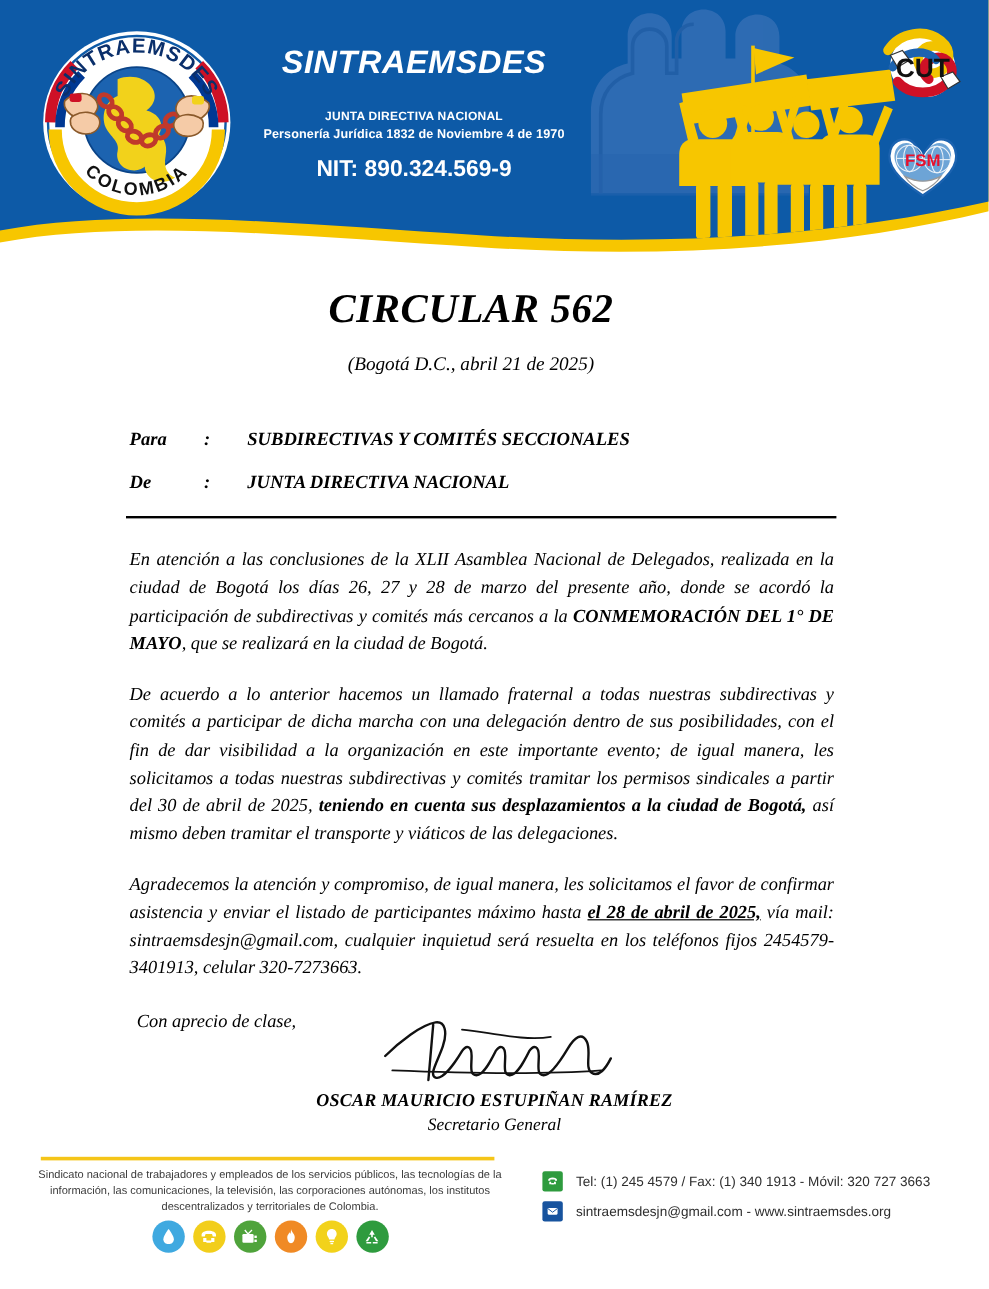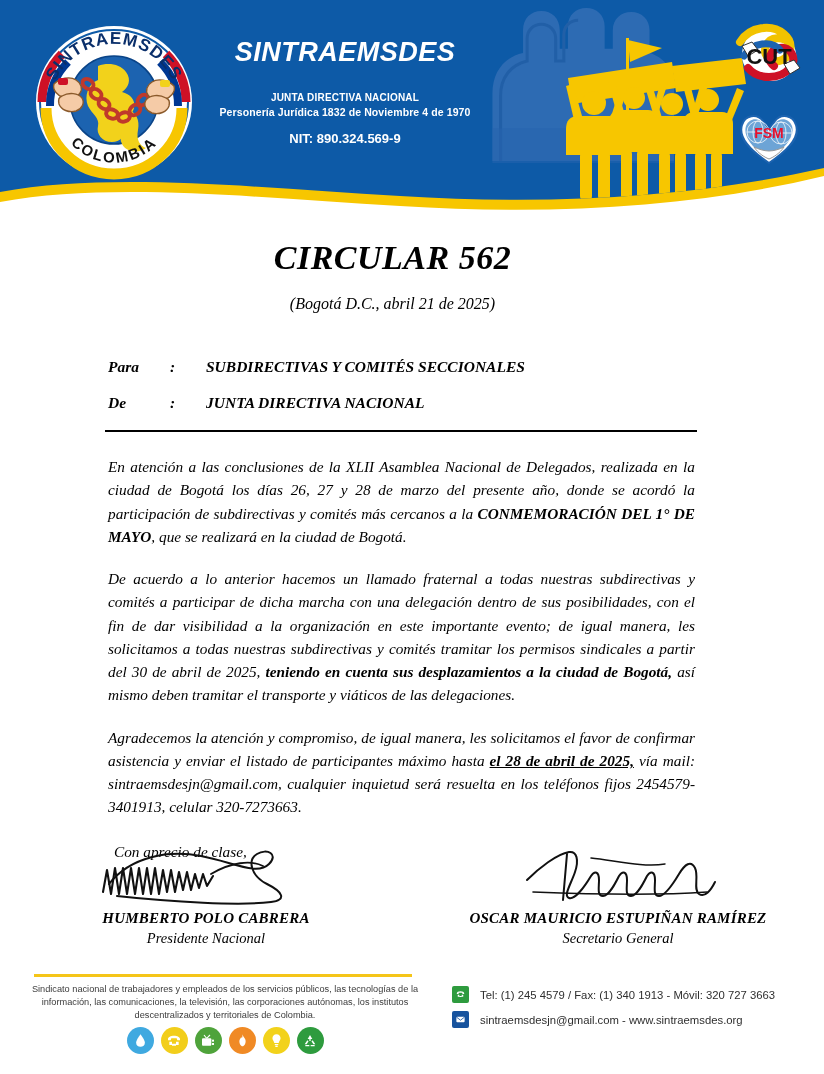--- a/index.html
+++ b/index.html
@@ -71,21 +71,21 @@
   .org-sub2 {
     font-family: "Liberation Sans", sans-serif;
     font-weight: bold;
     font-size: 10.5px;
     margin-top: 3px;
     letter-spacing: 0.1px;
   }
   .org-nit {
     font-family: "Liberation Sans", sans-serif;
     font-weight: bold;
-    font-size: 13px;
+    font-size: 19px;
     margin-top: 13px;
   }
 
   .cut-logo {
     position: absolute;
     right: 18px;
     top: 22px;
     width: 74px;
     height: 68px;
   }
@@ -206,21 +206,21 @@
   .sig-role {
     font-size: 14.5px;
     font-style: italic;
     color: #000;
     margin-top: 3px;
   }
 
   
   .footer {
     position: absolute;
-    bottom: 4px; left: 0;
+    bottom: 14px; left: 0;
     width: 824px;
     height: 96px;
   }
   .footer-rule {
     position: absolute;
     top: 0; left: 34px;
     width: 378px;
     height: 3px;
     background: #F5C518;
   }
@@ -468,34 +468,20 @@
 
     <p class="para">
       <span>Agradecemos la atención y compromiso, de igual manera, les solicitamos el favor de confirmar asistencia y enviar el listado de participantes máximo hasta </span><b><u>el 28 de abril de 2025,</u></b><span> vía mail: sintraemsdesjn@gmail.com, cualquier inquietud será resuelta en los teléfonos fijos 2454579- 3401913, celular 320-7273663.</span>
     </p>
 
     <div class="closing">Con aprecio de clase,</div>
   </div>
 </div>
 
 <div class="signatures">
-  <div class="sig-col">
-    <div class="sig-img">
-      <svg width="230" height="62" viewBox="0 0 230 62">
-        <path d="M12,46 L16,24 L20,48 L24,22 L28,48 L32,22 L36,48 L40,22 L44,48 L48,22 L52,48
-                 L56,22 L60,48 L64,22 L68,48 L72,24 L76,46 L80,24 L84,46 L88,26 L92,44 L96,26
-                 L100,44 L104,28 L108,42 L112,28 L116,40 L122,30" fill="none" stroke="#111" stroke-width="2.1" stroke-linecap="round" stroke-linejoin="round"></path>
-        <path d="M18,38 C40,10 78,4 110,10 C142,16 166,30 178,18 C188,8 176,2 166,8
-                 C156,14 160,30 176,38 C192,46 196,54 180,56 C150,60 80,56 26,50" fill="none" stroke="#111" stroke-width="2" stroke-linecap="round"></path>
-        <path d="M120,28 C140,16 160,14 172,20" fill="none" stroke="#111" stroke-width="1.8" stroke-linecap="round"></path>
-      </svg>
-    </div>
-    <div class="sig-name">HUMBERTO POLO CABRERA</div>
-    <div class="sig-role">Presidente Nacional</div>
-  </div>
 
   <div class="sig-col">
     <div class="sig-img">
       <svg width="230" height="62" viewBox="0 0 230 62">
         <path d="M24,34 C36,22 54,8 66,6 C74,5 76,14 72,26 C68,38 60,50 66,52
                  C72,54 82,40 88,30 C92,24 96,26 96,34 C96,42 94,50 100,50
                  C106,50 112,38 116,30 C120,24 124,26 124,34 C124,42 122,50 128,50
                  C134,50 140,38 144,30 C148,24 152,26 152,34 C152,42 150,50 156,50
                  C162,50 170,38 176,28 C182,18 188,14 192,22 C196,30 190,44 196,48
                  C202,52 208,44 212,36" fill="none" stroke="#111" stroke-width="2" stroke-linecap="round" stroke-linejoin="round"></path>

